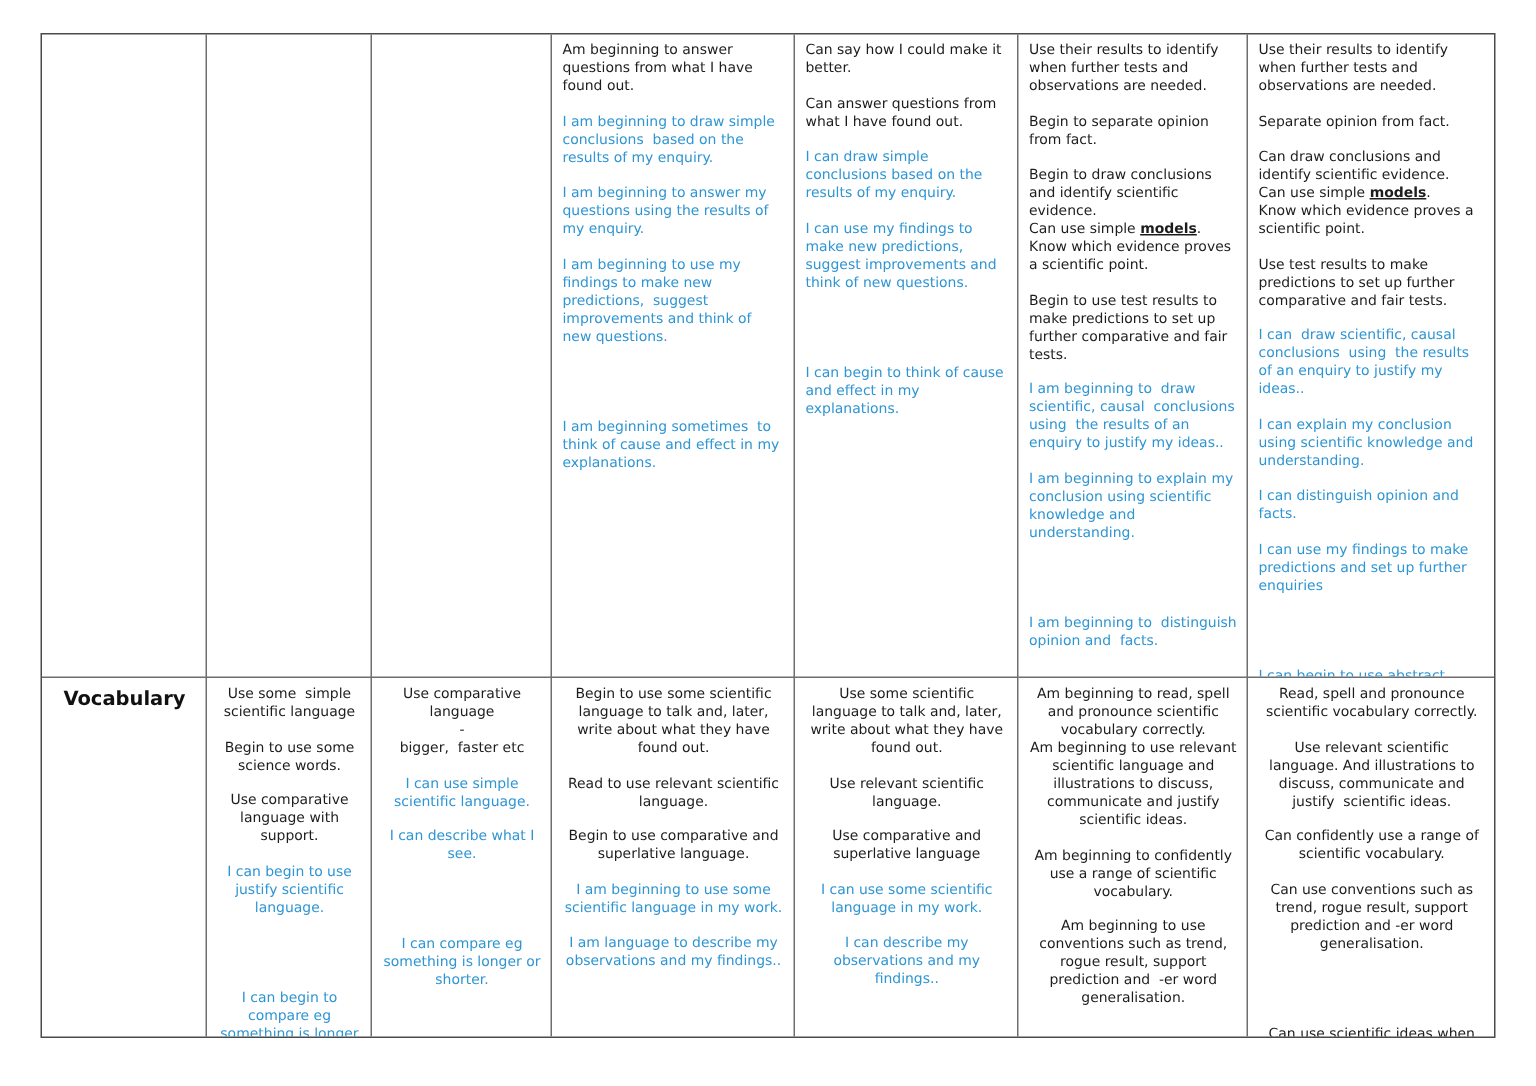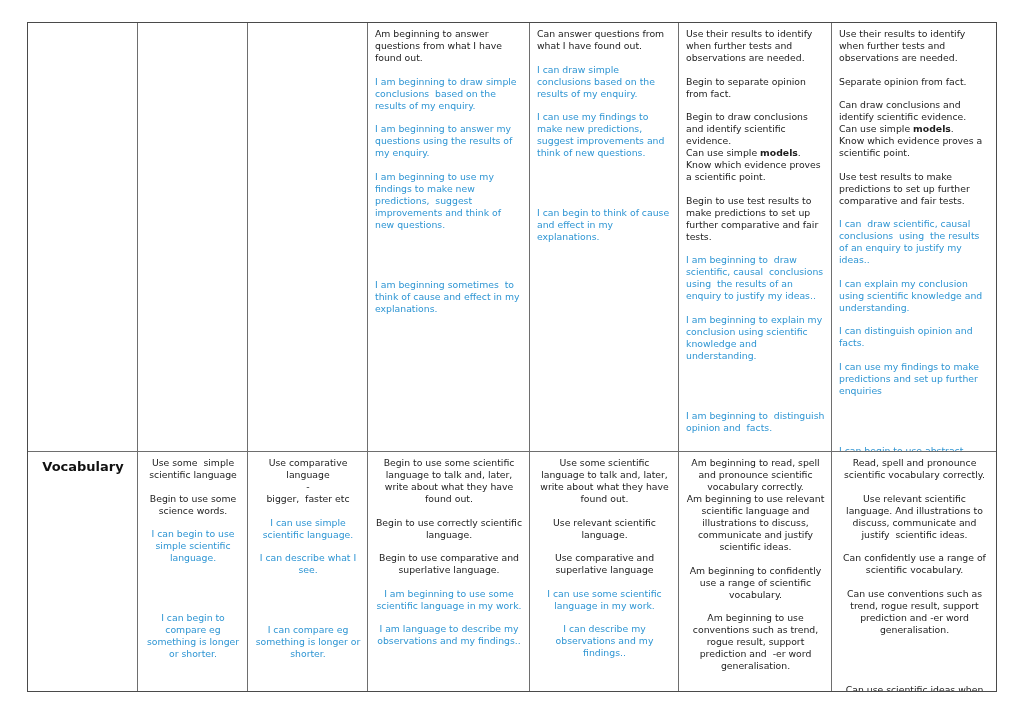--- a/index.html
+++ b/index.html
@@ -32,39 +32,40 @@
   .para{
     margin:0 0 11.5px 0;
     font-size:9.3px;
     line-height:12px;
     white-space:pre-wrap;
     letter-spacing:0px;
   }
   .para:last-child{margin-bottom:0;margin-top:48px;}
   .ink{color:var(--ink,#1c1c1c);}
   .blue{color:var(--blue,#2e95d3);}
-  .b{font-weight:bold;}
+  .b{font-weight:bold;text-decoration:underline;}
   .u{text-decoration:underline;}
 </style>
 </head>
 <body>
 
 <div class="page">
   <div class="table">
       <div class="cell label-cell"></div>
       <div class="cell"></div>
       <div class="cell"></div>
       <div class="cell">
         <p class="para ink">Am beginning to answer questions from what I have found out.</p>
         <p class="para blue">I am beginning to draw simple conclusions  based on the results of my enquiry.</p>
         <p class="para blue">I am beginning to answer my questions using the results of my enquiry.</p>
         <p class="para blue">I am beginning to use my findings to make new predictions,  suggest improvements and think of new questions.</p>
         <p class="para blue">I am beginning sometimes  to think of cause and effect in my explanations.</p>
       </div>
       <div class="cell">
+        <p class="para ink">Can say how I could make it better.</p>
         <p class="para ink">Can answer questions from what I have found out.</p>
         <p class="para blue">I can draw simple conclusions based on the results of my enquiry.</p>
         <p class="para blue">I can use my findings to make new predictions,  suggest improvements and think of new questions.</p>
         <p class="para blue">I can begin to think of cause and effect in my explanations.</p>
       </div>
       <div class="cell">
         <p class="para ink">Use their results to identify when further tests and observations are needed.</p>
         <p class="para ink">Begin to separate opinion from fact.</p>
         <p class="para ink">Begin to draw conclusions and identify scientific evidence.
 Can use simple <span class="b">models</span>.
@@ -84,34 +85,35 @@
         <p class="para blue">I can  draw scientific, causal conclusions  using  the results of an enquiry to justify my ideas..</p>
         <p class="para blue">I can explain my conclusion using scientific knowledge and understanding.</p>
         <p class="para blue">I can distinguish opinion and  facts.</p>
         <p class="para blue">I can use my findings to make predictions and set up further enquiries</p>
         <p class="para blue">I can begin to use abstract models to explain my ideas.</p>
       </div>
       <div class="cell label-cell">Vocabulary</div>
       <div class="cell">
         <p class="para ink">Use some  simple scientific language</p>
         <p class="para ink">Begin to use some science words.</p>
-        <p class="para blue">I can begin to use simple scientific language.</p>
+        <p class="para ink">Use comparative language with support.</p>
+        <p class="para blue">I can begin to use justify scientific language.</p>
         <p class="para blue">I can begin to compare eg something is longer or shorter.</p>
       </div>
       <div class="cell">
         <p class="para ink">Use comparative language
 -
 bigger,  faster etc</p>
         <p class="para blue">I can use simple scientific language.</p>
         <p class="para blue">I can describe what I see.</p>
         <p class="para blue">I can compare eg something is longer or shorter.</p>
       </div>
       <div class="cell">
         <p class="para ink">Begin to use some scientific language to talk and, later, write about what they have found out.</p>
-        <p class="para ink">Begin to use correctly scientific language.</p>
+        <p class="para ink">Read to use relevant scientific language.</p>
         <p class="para ink">Begin to use comparative and superlative language.</p>
         <p class="para blue">I am beginning to use some scientific language in my work.</p>
         <p class="para blue">I am language to describe my observations and my findings..</p>
         <p class="para blue">I am beginning to use comparative and superlative descriptions eg long<span class="u">er</span> / short<span class="u">er</span> than, longest / shortest.</p>
       </div>
       <div class="cell">
         <p class="para ink">Use some scientific language to talk and, later, write about what they have found out.</p>
         <p class="para ink">Use relevant scientific language.</p>
         <p class="para ink">Use comparative and superlative language</p>
         <p class="para blue">I can use some scientific language in my work.</p>

